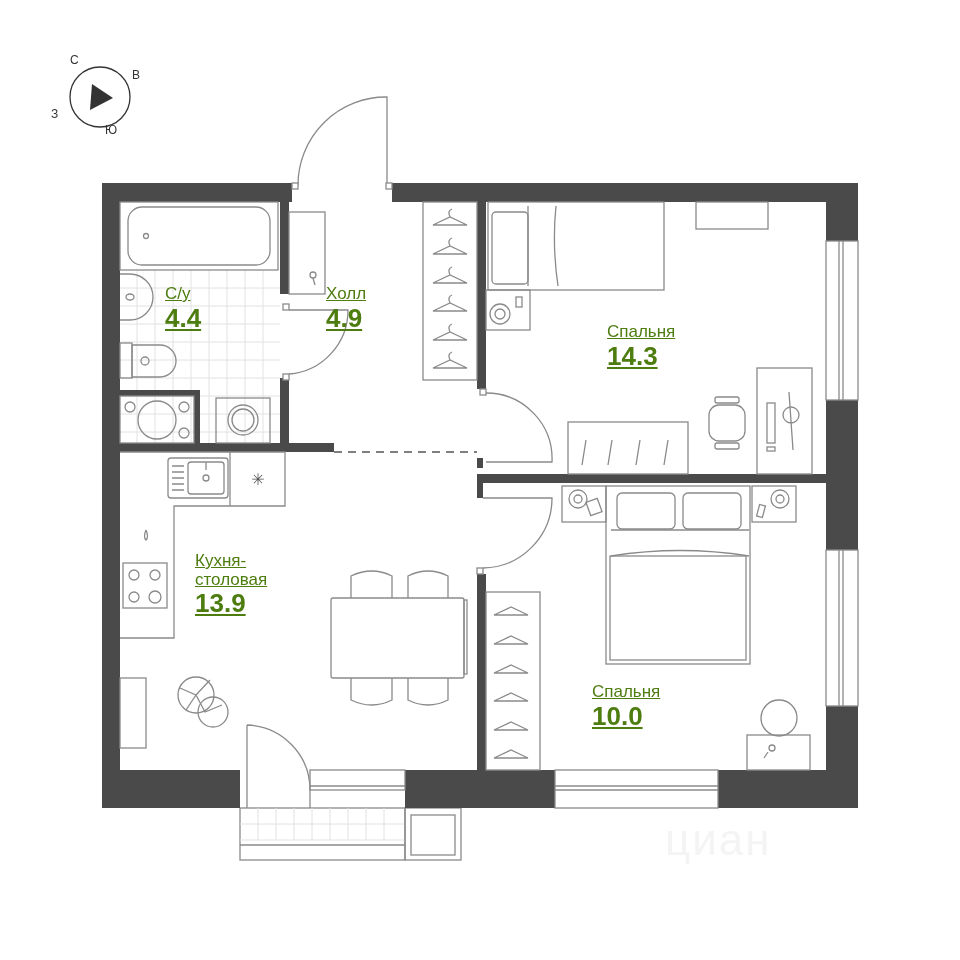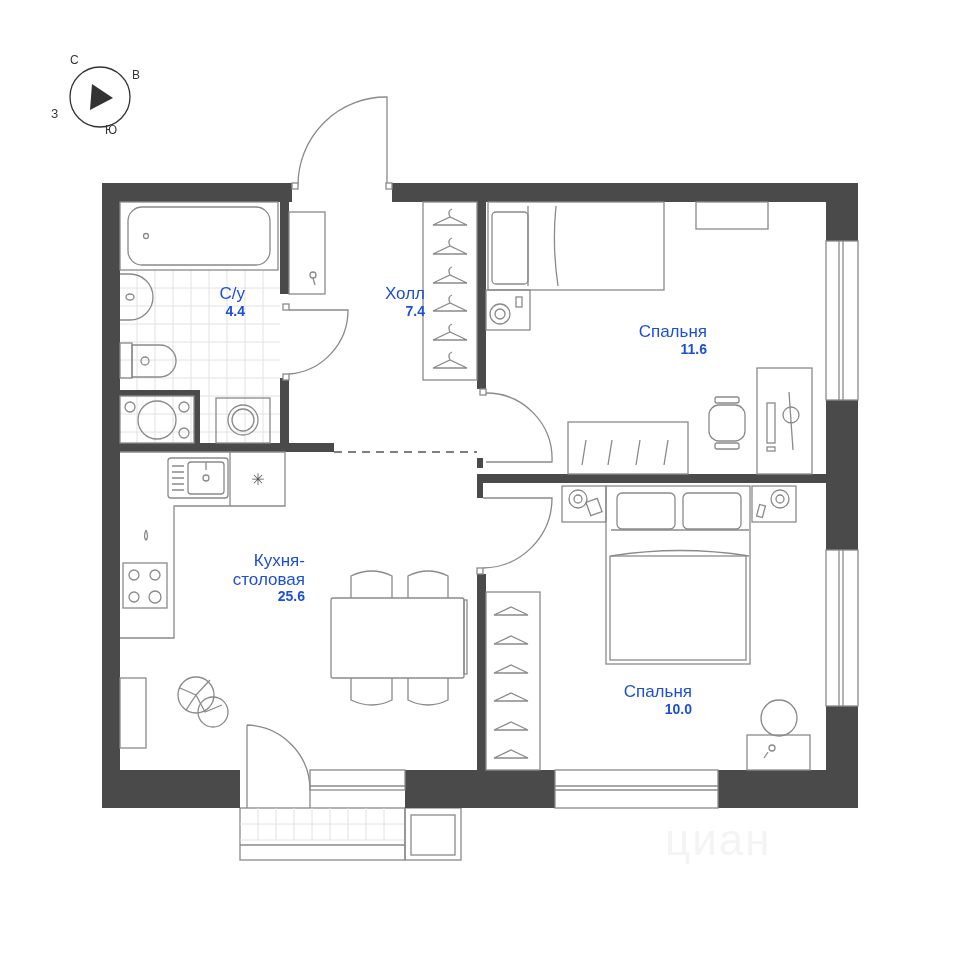--- a/index.html
+++ b/index.html
@@ -3,23 +3,23 @@
 <meta charset="utf-8">
 <style>
   html, body { margin:0; padding:0; background:#ffffff; }
   body { width:960px; height:960px; position:relative; overflow:hidden; font-family:"DejaVu Sans", sans-serif; }
   svg { position:absolute; left:0; top:0; }
   .wall { fill:#4a4a4a; }
   .ln { fill:none; stroke:#8a8a8a; stroke-width:1.3; }
   .ln2 { fill:none; stroke:#6a6a6a; stroke-width:1.3; }
   .lnw { fill:#ffffff; stroke:#8a8a8a; stroke-width:1.3; }
   .tile { fill:none; stroke:#e2e2e2; stroke-width:1; }
-  .lbl { position:absolute; text-align:right; color:#1d4ed8; font-family:"Liberation Sans", sans-serif; line-height:1.1; }
+  .lbl { position:absolute; text-align:left; color:#4d7c0f; font-family:"Liberation Sans", sans-serif; line-height:1.1;text-decoration:underline; }
   .rname { font-size:17px; }
-  .rarea { font-size:14px; font-weight:bold; }
+  .rarea { font-size:26px; font-weight:bold; }
   .compass-l { position:absolute; font-size:12px; color:#333; font-family:"Liberation Sans", sans-serif; }
   .wm { position:absolute; left:665px; top:815px; font-size:44px; color:#f4f4f4; font-family:"Liberation Sans", sans-serif; letter-spacing:2px; }
 </style>
 </head>
 <body>
 
 <div class="wm">циан</div>
 
 <svg width="960" height="960" viewBox="0 0 960 960">
 
@@ -255,29 +255,29 @@
 
 <span class="compass-l" style="left:70px; top:53px;">С</span>
 <span class="compass-l" style="left:132px; top:68px;">В</span>
 <span class="compass-l" style="left:105px; top:123px;">Ю</span>
 <span class="compass-l" style="left:51px; top:107px;">З</span>
 
 <div class="lbl" style="left:165px; top:285px; width:80px;">
   <div class="rname">С/у</div>
   <div class="rarea">4.4</div>
 </div>
-<div class="lbl" style="left:345px; top:285px; width:80px;">
+<div class="lbl" style="left:326px; top:285px; width:80px;">
   <div class="rname">Холл</div>
-  <div class="rarea">7.4</div>
+  <div class="rarea">4.9</div>
 </div>
 <div class="lbl" style="left:607px; top:323px; width:100px;">
   <div class="rname">Спальня</div>
-  <div class="rarea">11.6</div>
+  <div class="rarea">14.3</div>
 </div>
 <div class="lbl" style="left:195px; top:552px; width:110px;">
   <div class="rname">Кухня-</div>
   <div class="rname">столовая</div>
-  <div class="rarea">25.6</div>
+  <div class="rarea">13.9</div>
 </div>
 <div class="lbl" style="left:592px; top:683px; width:100px;">
   <div class="rname">Спальня</div>
   <div class="rarea">10.0</div>
 </div>
 
 </body></html>

